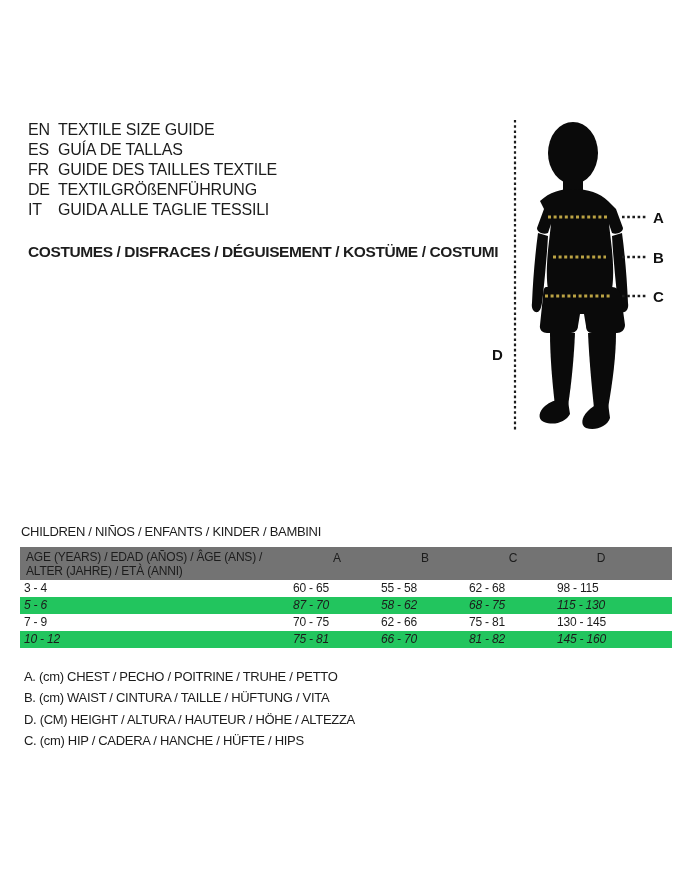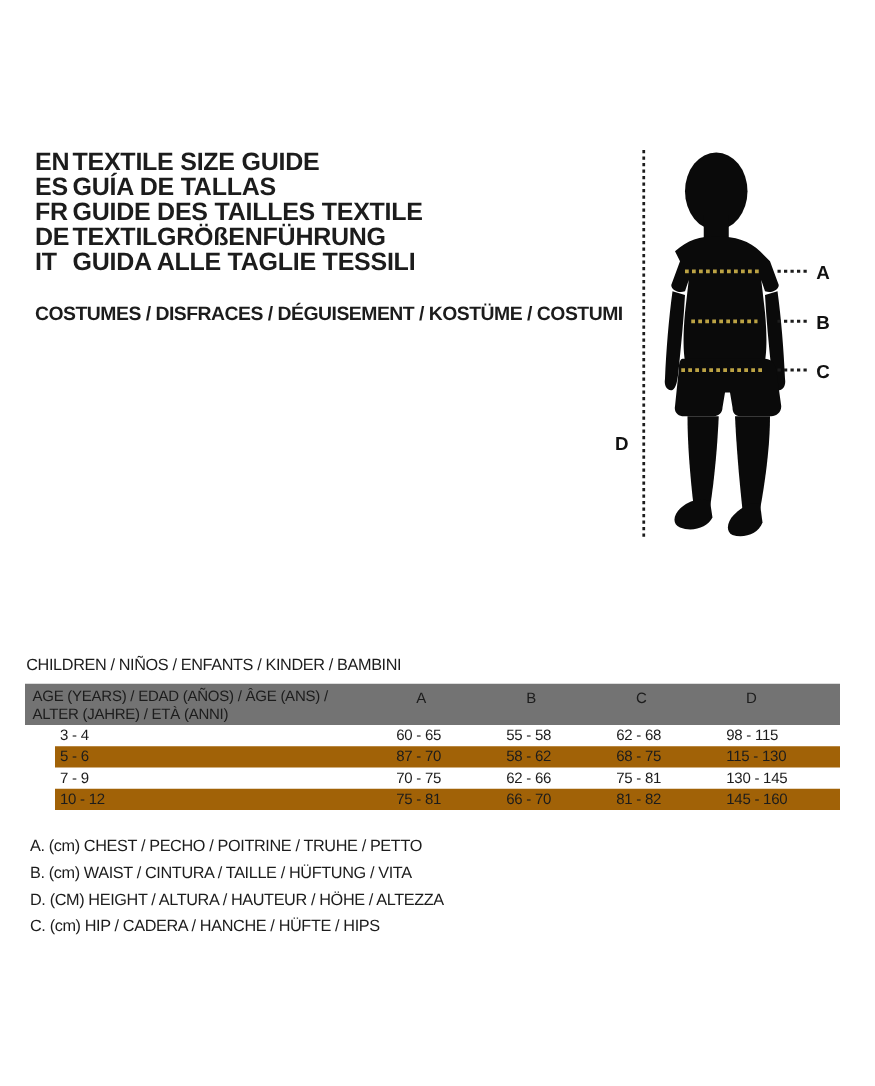--- a/index.html
+++ b/index.html
@@ -20,24 +20,23 @@
   
   .lang-block {
     position: absolute;
     left: 28px;
     top: 120px;
   }
   .lang-row {
     display: flex;
     height: 20px;
     align-items: center;
-    font-size: 20px;
+    font-size: 16px;
     letter-spacing: -0.2px;
     white-space: nowrap;
-    font-weight: bold;
   }
   .lang-code { width: 30px; flex: 0 0 30px; }
 
   
   .heading {
     position: absolute;
     left: 28px;
     top: 243px;
     font-size: 15.5px;
     font-weight: bold;
@@ -93,25 +92,24 @@
     align-self: center;
   }
   .t-header .col-letter {
     text-align: center;
     align-self: start;
     padding-top: 4px;
   }
   .t-data {
     height: 17px;
     line-height: 17px;
-    margin-left: 24px;
   }
   .t-data .age-cell { padding-left: 4px; }
   .t-data .num-cell { text-align: left; }
-  .t-data.alt { background: #a16207; }
+  .t-data.alt { background: #22c55e; font-style: italic; }
 
   
   .legend {
     position: absolute;
     left: 24px;
     top: 666px;
     font-size: 13px;
     line-height: 21.3px;
     letter-spacing: -0.3px;
     white-space: nowrap;

